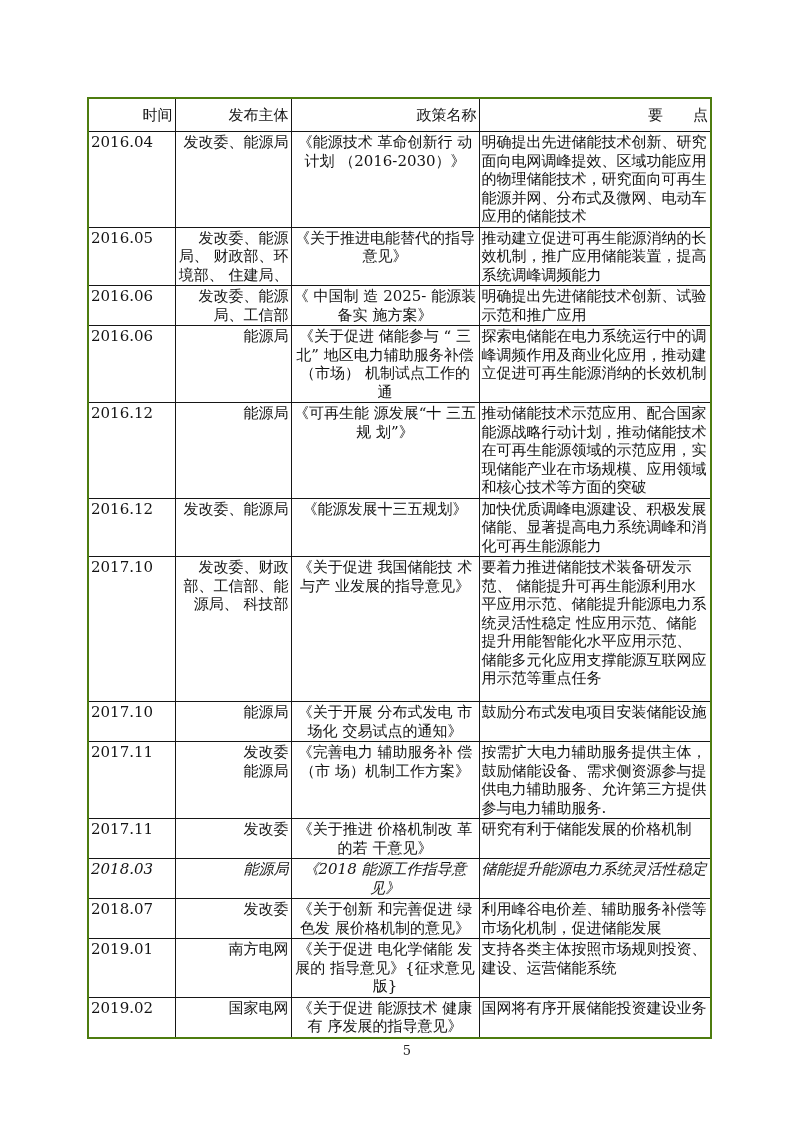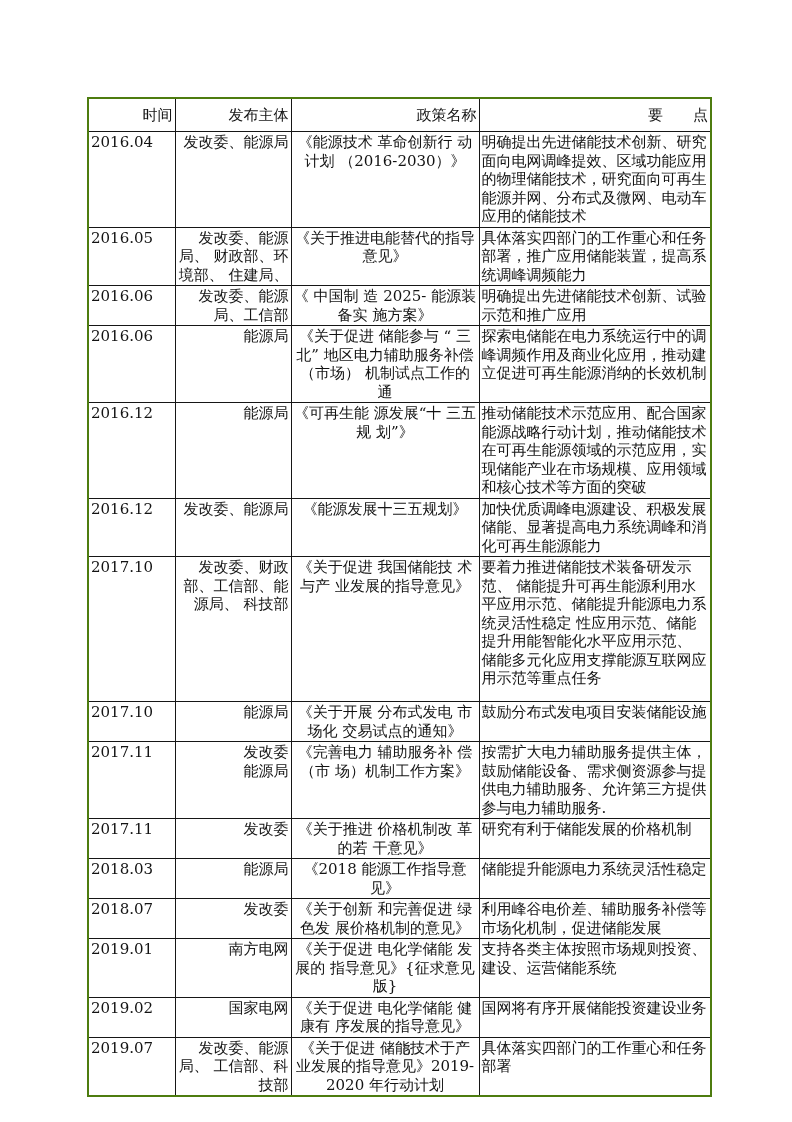--- a/index.html
+++ b/index.html
@@ -55,21 +55,21 @@
   tr.r1  { height: 93px;  }
   tr.r2  { height: 57px; margin-top: 41px;  }
   tr.r3  { height: 40px;  }
   tr.r4  { height: 55px;  }
   tr.r5  { height: 90px;  }
   tr.r6  { height: 55px;  }
   tr.r7  { height: 145px; }
   tr.r8  { height: 38px;  }
   tr.r9  { height: 77px;  }
   tr.r10 { height: 35px;  }
-  tr.r11 { height: 32px;  }
+  tr.r11 { height: 32px; font-style: italic;  }
   tr.r12 { height: 40px;  }
   tr.r13 { height: 34px;  }
   tr.r14 { height: 37px;  }
   tr.r15 { height: 57px;  }
   .page-number {
     position: absolute;
     top: 1043px;
     left: 87px;
     width: 640px;
     text-align: center;
@@ -102,21 +102,21 @@
       <tr class="r1">
         <td class="c-time">2016.04</td>
         <td class="c-pub">发改委、能源局</td>
         <td class="c-policy">《能源技术 革命创新行 动计划 （2016-2030）》</td>
         <td class="c-points">明确提出先进储能技术创新、研究面向电网调峰提效、区域功能应用的物理储能技术，研究面向可再生能源并网、分布式及微网、电动车应用的储能技术</td>
       </tr>
       <tr class="r2">
         <td class="c-time">2016.05</td>
         <td class="c-pub">发改委、能源局、 财政部、环境部、 住建局、</td>
         <td class="c-policy">《关于推进电能替代的指导意见》</td>
-        <td class="c-points">具体落实四部门的工作重心和任务部署，推广应用储能装置，提高系统调峰调频能力</td>
+        <td class="c-points">推动建立促进可再生能源消纳的长效机制，推广应用储能装置，提高系统调峰调频能力</td>
       </tr>
       <tr class="r3">
         <td class="c-time">2016.06</td>
         <td class="c-pub">发改委、能源局、工信部</td>
         <td class="c-policy">《 中国制 造 2025- 能源装备实 施方案》</td>
         <td class="c-points">明确提出先进储能技术创新、试验示范和推广应用</td>
       </tr>
       <tr class="r4">
         <td class="c-time">2016.06</td>
         <td class="c-pub">能源局</td>
@@ -174,27 +174,21 @@
       </tr>
       <tr class="r13">
         <td class="c-time">2019.01</td>
         <td class="c-pub">南方电网</td>
         <td class="c-policy">《关于促进 电化学储能 发展的 指导意见》{征求意见版}</td>
         <td class="c-points">支持各类主体按照市场规则投资、建设、运营储能系统</td>
       </tr>
       <tr class="r14">
         <td class="c-time">2019.02</td>
         <td class="c-pub">国家电网</td>
-        <td class="c-policy">《关于促进 电化学储能 健康有 序发展的指导意见》</td>
+        <td class="c-policy">《关于促进 能源技术 健康有 序发展的指导意见》</td>
         <td class="c-points">国网将有序开展储能投资建设业务</td>
-      </tr>
-      <tr class="r15">
-        <td class="c-time">2019.07</td>
-        <td class="c-pub">发改委、能源局、 工信部、科技部</td>
-        <td class="c-policy">《关于促进 储能技术于产业发展的指导意见》2019-2020 年行动计划</td>
-        <td class="c-points">具体落实四部门的工作重心和任务部署</td>
       </tr>
     </tbody>
   </table>
 
   <div class="page-number">5</div>
 
 </div>
 
 </body></html>

